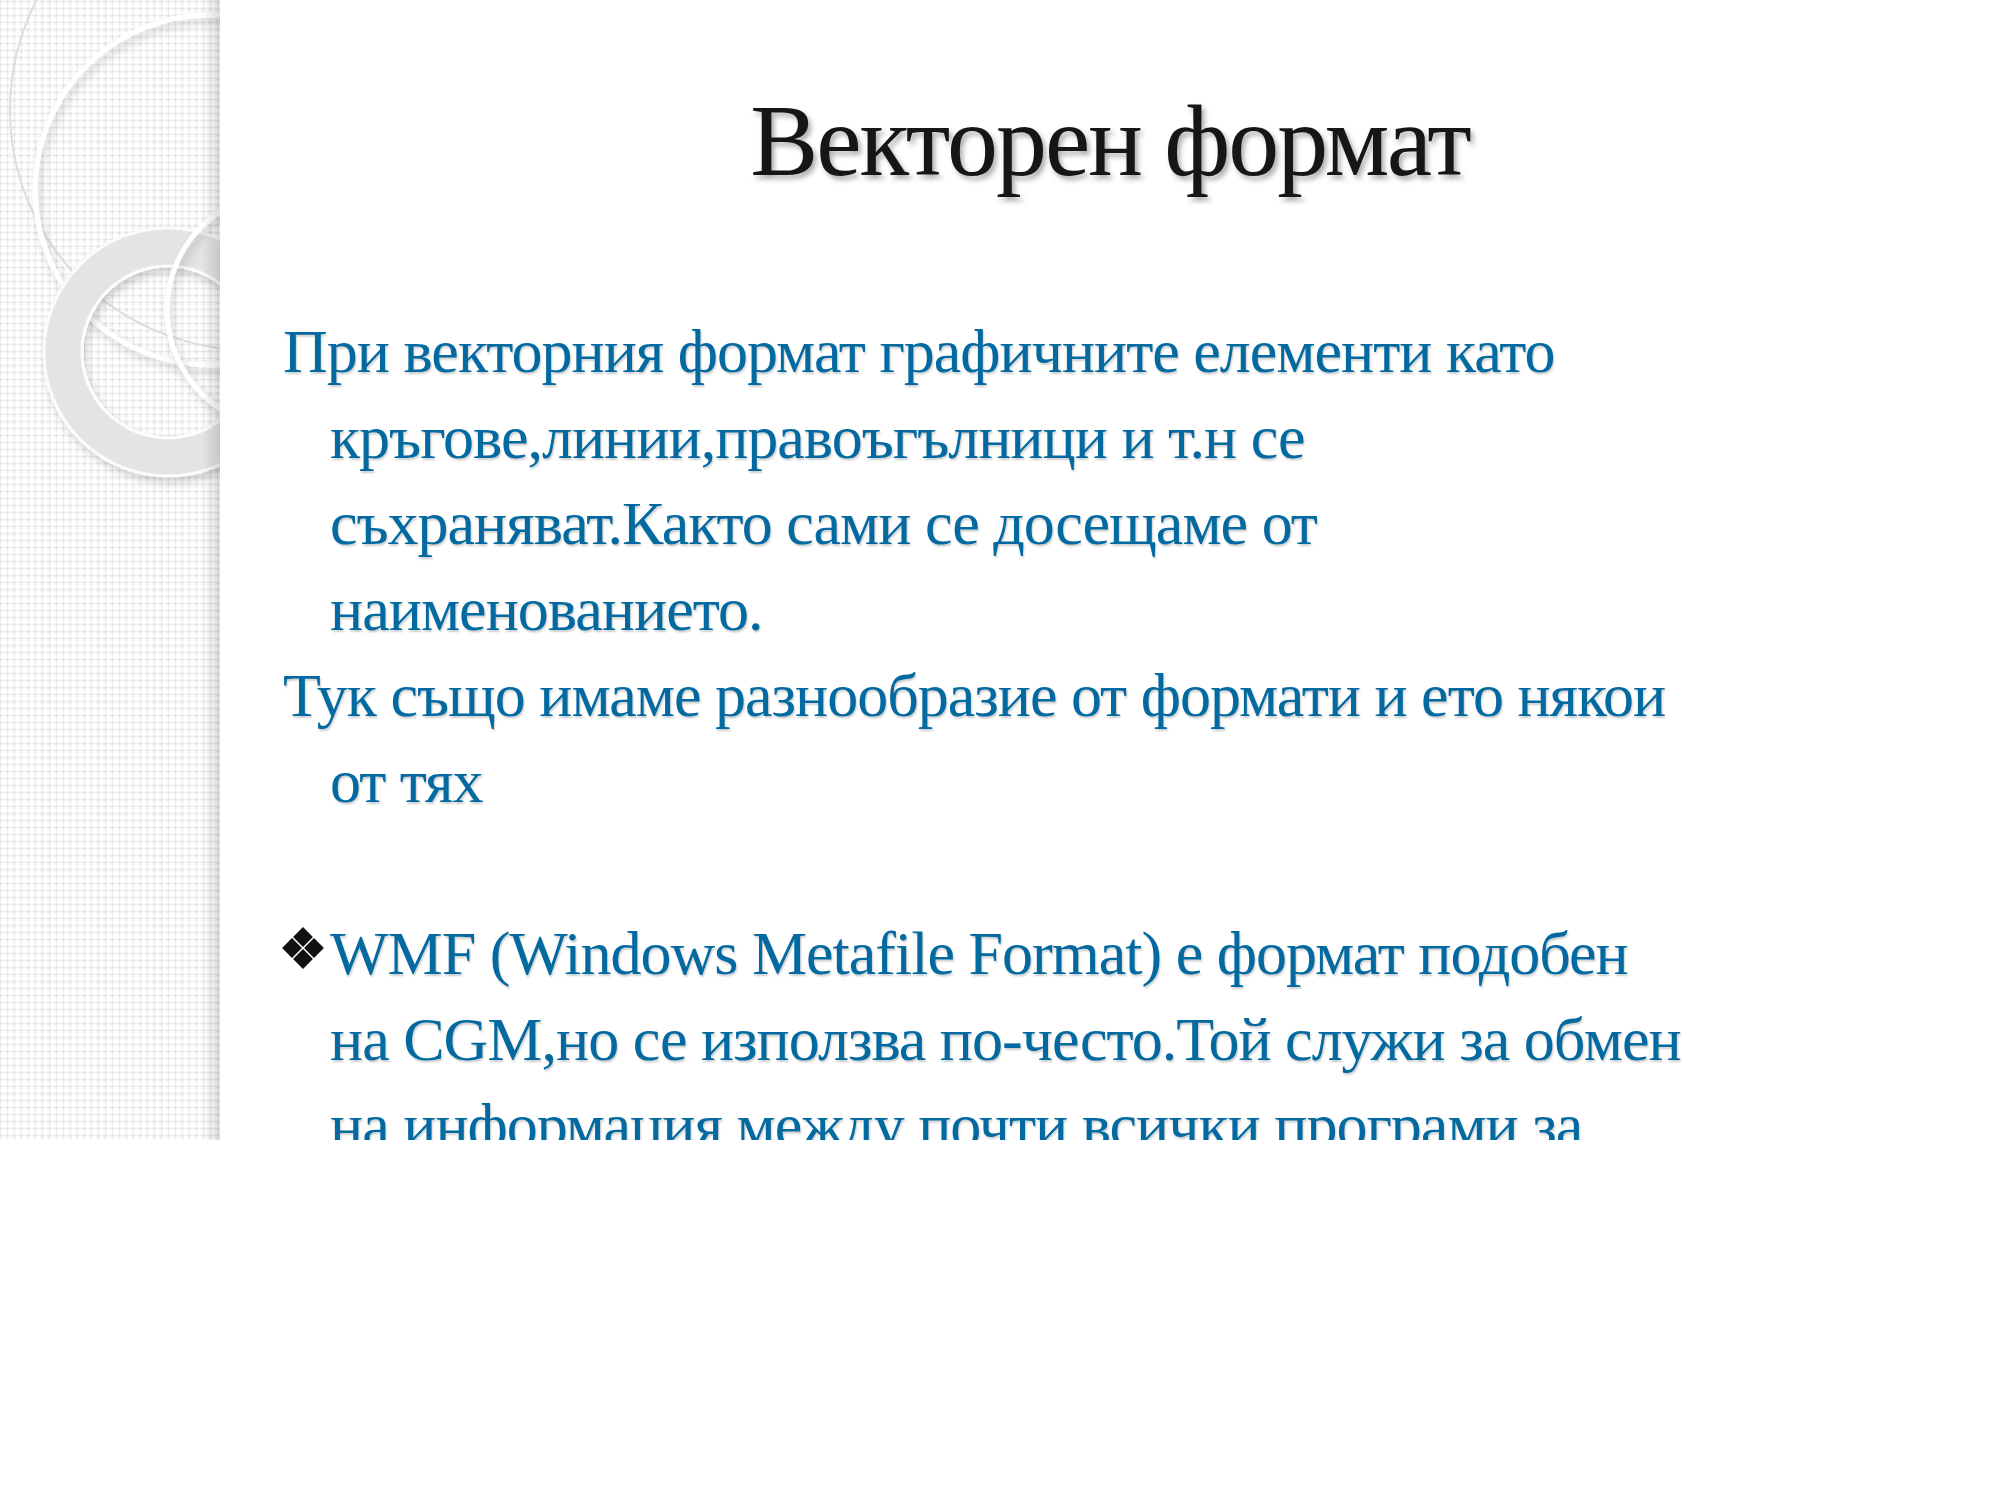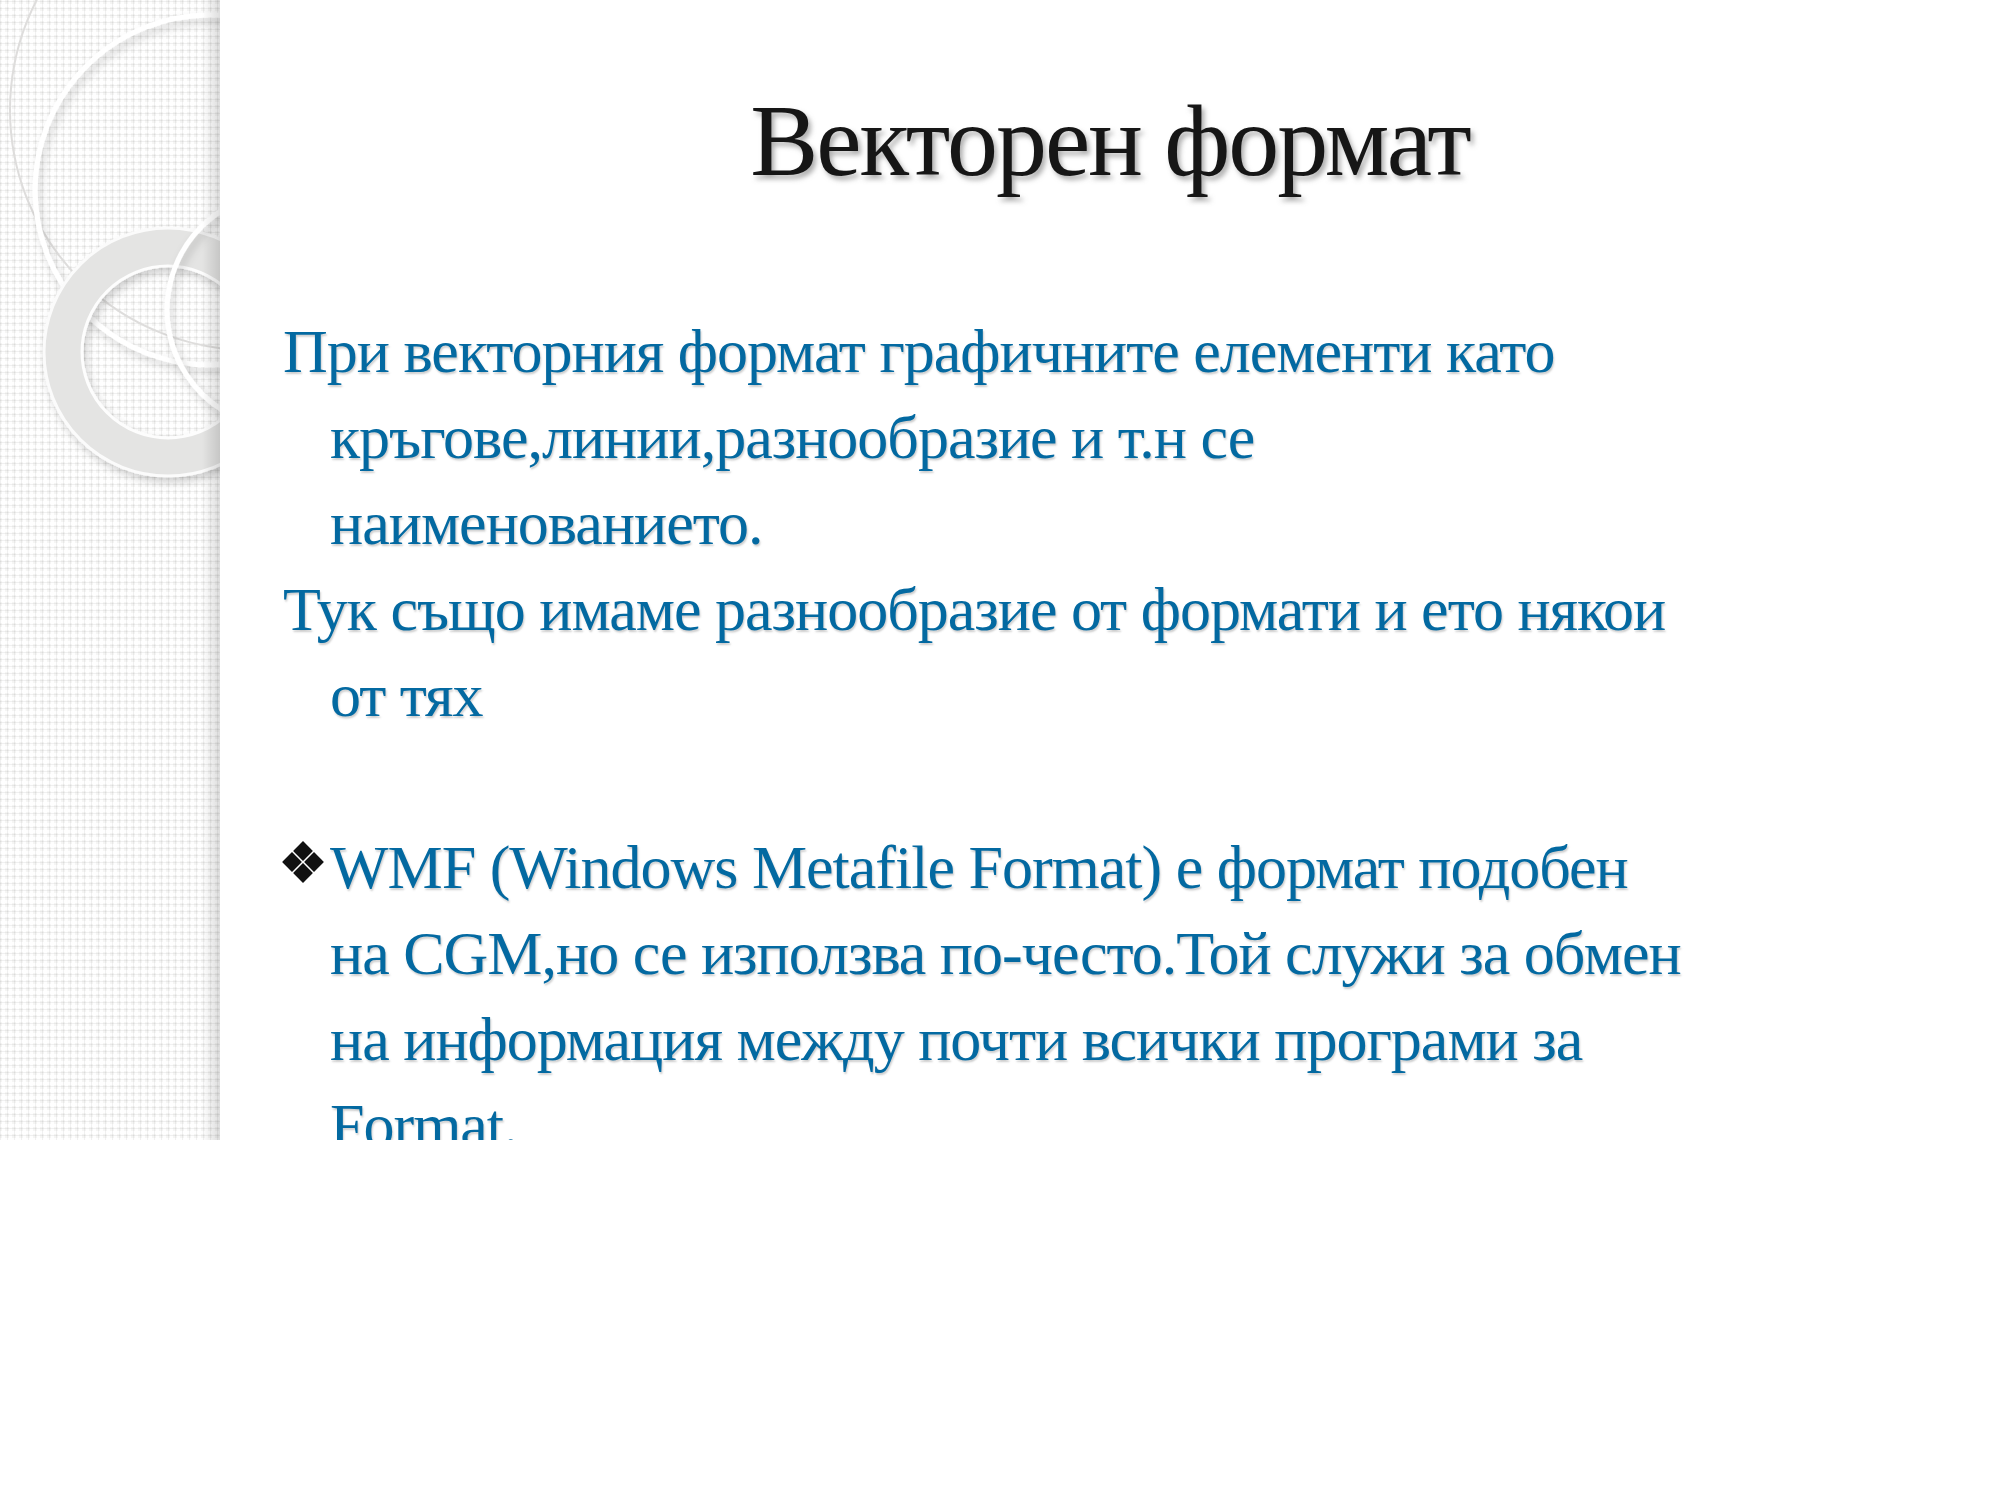--- a/index.html
+++ b/index.html
@@ -113,21 +113,22 @@
       <circle cx="285" cy="310" r="118" fill="none" stroke="#ffffff" stroke-width="5" filter="url(#softShadow)"></circle>
     </svg>
     <div class="sidebar-shadow"></div>
   </div>
 
   <div class="title">Векторен формат</div>
 
   <div class="body-text" id="body-text">
       <div class="para">
         <div class="line">При векторния формат графичните елементи като</div>
-        <div class="line cont">кръгове,линии,разнообразие и т.н се</div>
+        <div class="line cont">кръгове,линии,правоъгълници и т.н се</div>
+        <div class="line cont">съхраняват.Както сами се досещаме от</div>
         <div class="line cont">наименованието.</div>
       </div>
       <div class="para">
         <div class="line">Тук също имаме разнообразие от формати и ето някои</div>
         <div class="line cont">от тях</div>
       </div>
       <div class="spacer-line"></div>
       <div class="para">
         <div class="bullet-row">
           <span class="bullet-mark">

